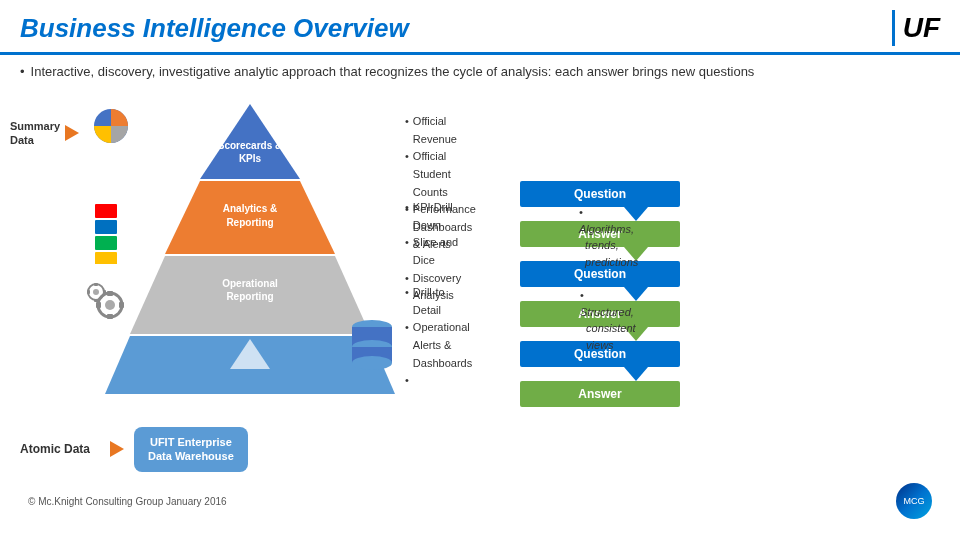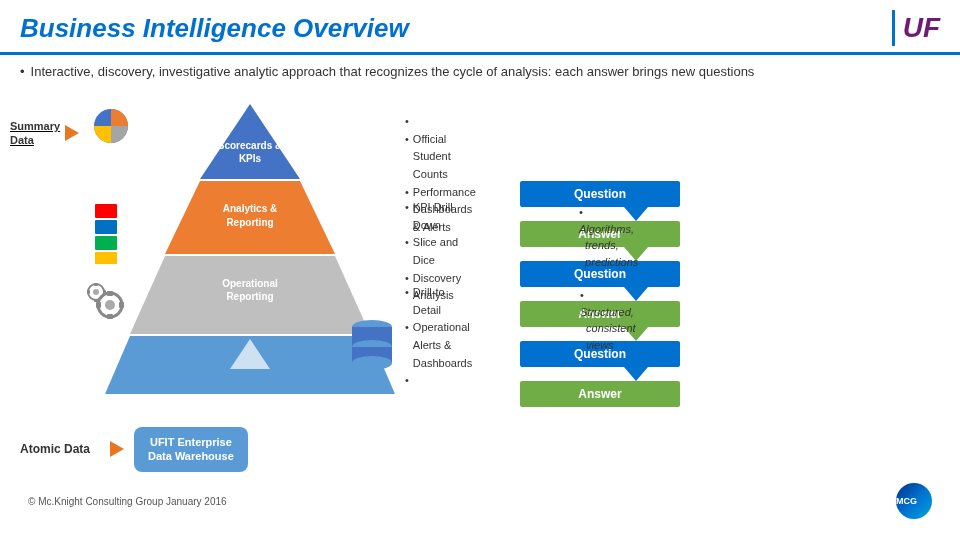--- a/index.html
+++ b/index.html
@@ -33,21 +33,21 @@
       gap: 8px;
     }
     .header-logo-bar {
       width: 3px;
       height: 36px;
       background: #0071ce;
     }
     .uf-logo {
       font-size: 28px;
       font-weight: bold;
-      color: #701a75;
+      color: #000000;
       font-style: italic;
     }
 
     
     .subtitle {
       padding: 8px 20px;
       font-size: 13px;
       color: #333;
       line-height: 1.4;
     }
@@ -185,23 +185,24 @@
       align-items: center;
       gap: 4px;
     }
     .mcg-circle {
       width: 36px;
       height: 36px;
       border-radius: 50%;
       background: linear-gradient(135deg, #003087, #0071ce, #00a3e0);
       display: flex;
       align-items: center;
+      justify-content: center;
       color: #fff;
       font-size: 9px;
-      font-weight: bold;
+      font-weight: normal;
     }
   </style>
 </head>
 <body>
 
 <div class="header">
   <span class="header-title">Business Intelligence Overview</span>
   <div class="header-logo">
     <div class="header-logo-bar"></div>
     <span class="uf-logo">UF</span>
@@ -213,21 +214,21 @@
     <span>•</span>
     <span>Interactive, discovery, investigative analytic approach that recognizes the cycle of analysis: each answer brings new questions</span>
   </div>
 </div>
 
 <div class="main-content">
 
   <div class="left-section">
     <div class="pyramid-area">
 
-      <div style="position:absolute; left:0; top:20px; display:flex; align-items:center; gap:5px;text-decoration:underline;">
+      <div style="position:absolute; left:0; top:20px; display:flex; align-items:center; gap:5px;">
         <div style="display:flex; flex-direction:column; align-items:flex-end;">
           <span style="font-size:11px; font-weight:bold; color:#333; line-height:1.3;">Summary<br>Data</span>
         </div>
         <div class="arrow-right"></div>
       </div>
 
       <div style="position:absolute; left:82px; top:8px;">
         <svg width="38" height="38" viewBox="0 0 38 38">
           <circle cx="19" cy="19" r="17" fill="#4472c4"></circle>
           <path d="M19,19 L19,2 A17,17 0 0,1 36,19 Z" fill="#ed7d31"></path>
@@ -294,20 +295,21 @@
           <rect x="2" y="8" width="40" height="20" fill="#4472c4"></rect>
           <ellipse cx="22" cy="28" rx="20" ry="7" fill="#5b9bd5"></ellipse>
           <rect x="2" y="28" width="40" height="16" fill="#4472c4"></rect>
           <ellipse cx="22" cy="44" rx="20" ry="7" fill="#5b9bd5"></ellipse>
         </svg>
       </div>
 
       <div style="position:absolute; left:395px; top:14px; font-size:11px; color:#333; line-height:1.6;">
         <div style="display:flex; gap:4px;">
             <span>•</span>
+            <span>Official Revenue</span>
           </div>
         <div style="display:flex; gap:4px;">
             <span>•</span>
             <span>Official Student Counts</span>
           </div>
         <div style="display:flex; gap:4px;">
             <span>•</span>
             <span>Performance Dashboards &amp; Alerts</span>
           </div>
       </div>

